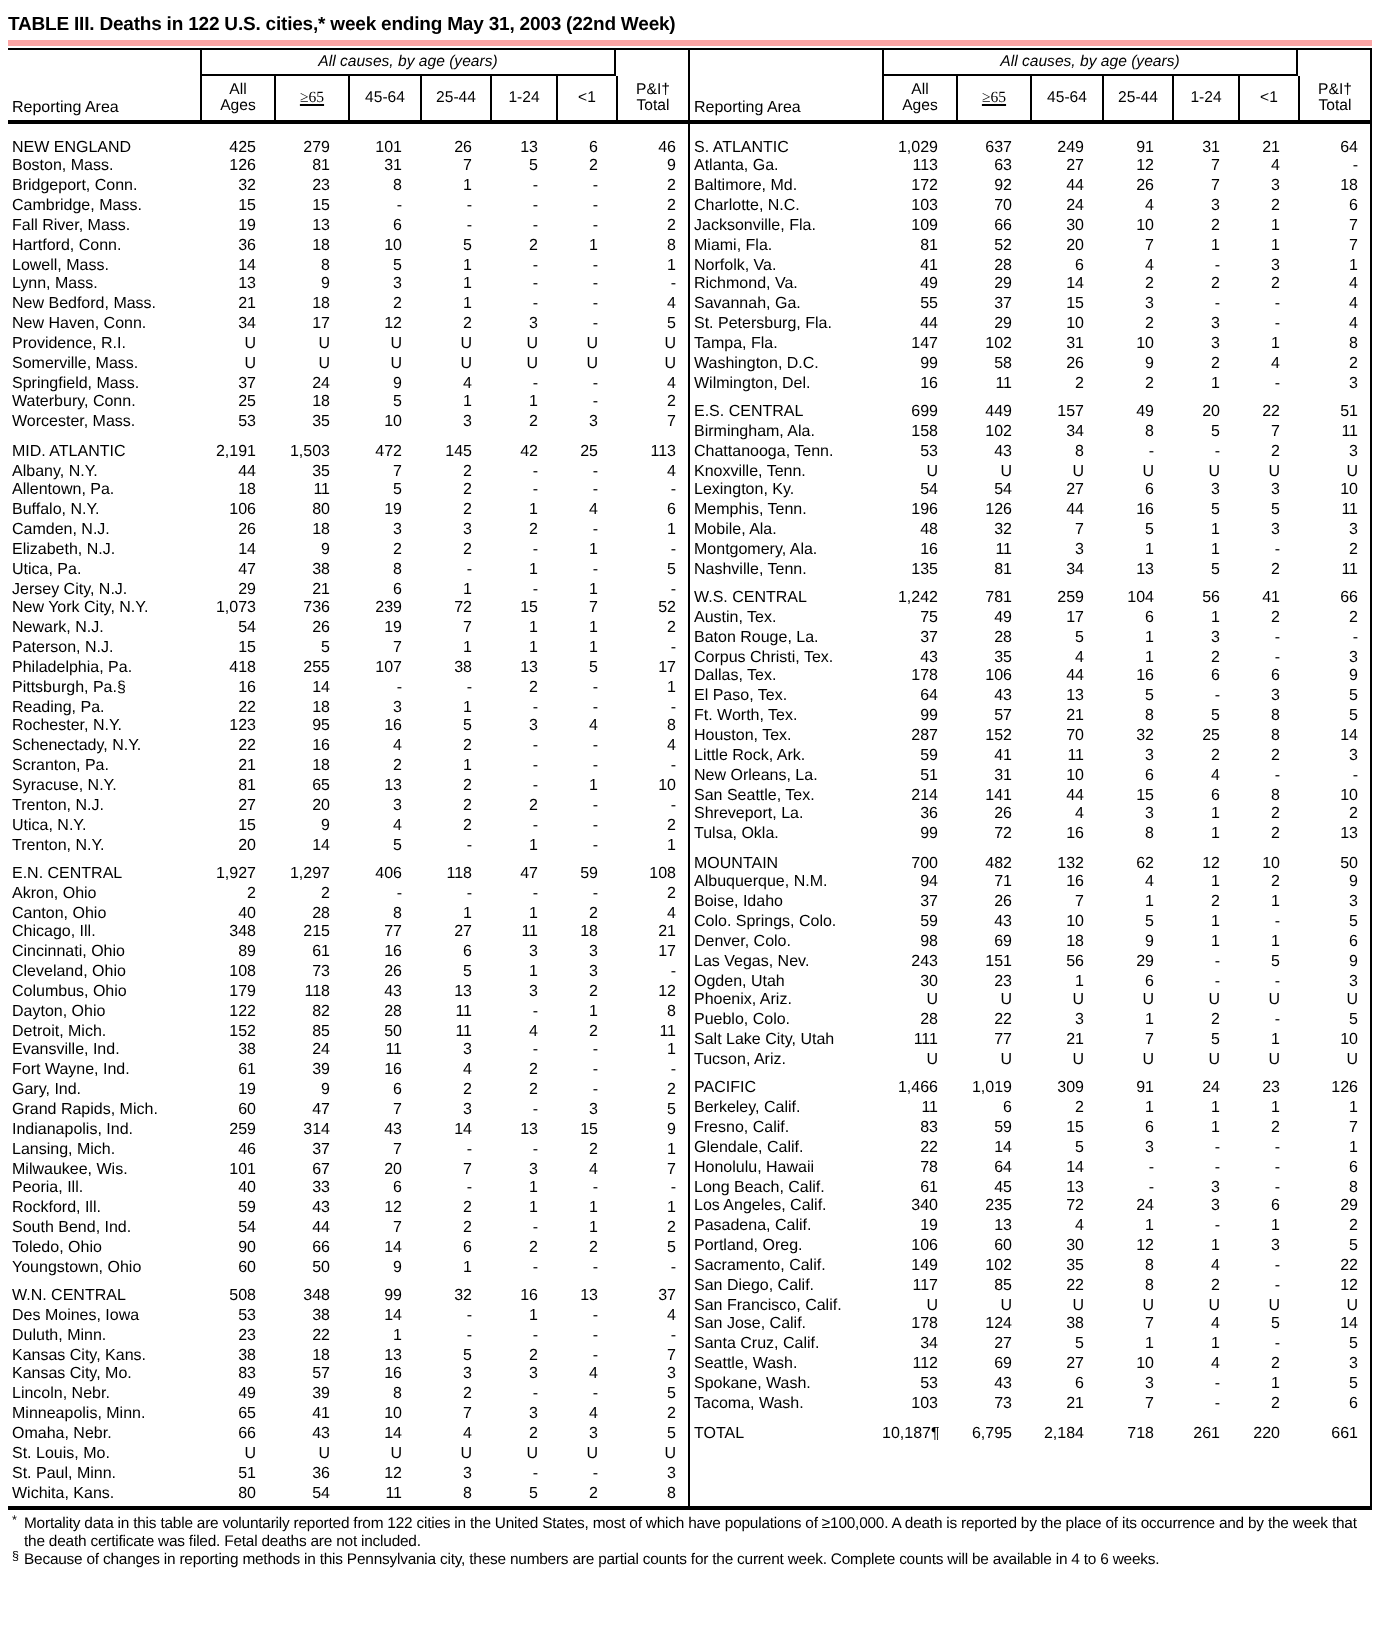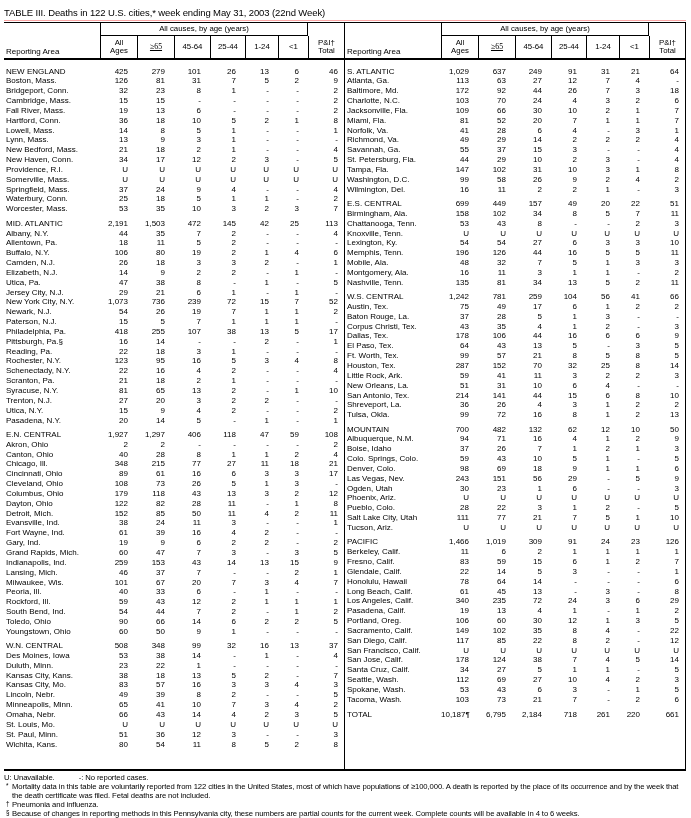--- a/index.html
+++ b/index.html
@@ -3,34 +3,34 @@
 <meta charset="utf-8">
 <style>
   * { box-sizing: border-box; }
   html,body { margin:0; padding:0; }
   body {
     width:691px; height:818px; background:#ffffff; color:#000;
     font-family:"Liberation Sans", sans-serif;
     -webkit-font-smoothing:antialiased;
   }
   .page { padding:7px 5px 0 4px; }
-  .title { font-size:9.5px; font-weight:normal; letter-spacing:-0.1px; padding-bottom:2px; border-bottom:1px solid #fca5a5; white-space:nowrap; }
+  .title { font-size:9.5px; font-weight:bold; letter-spacing:-0.1px; padding-bottom:2px; border-bottom:3px solid #fca5a5; white-space:nowrap; }
   .tbl { display:flex; border-top:1px solid #000; margin-top:1px; border-bottom:2px solid #000; }
   .half { width:50%; }
   .half-left  { border-right:1px solid #000; }
   .half-right { border-right:1px solid #000; }
-  .hrow1 { display:grid; grid-template-columns:96px 208px 1fr; height:13px; }
+  .hrow1 { display:grid; grid-template-columns:96px 208px 1fr; height:13px;font-style:italic; }
   .hc-span { border-left:1px solid #000; border-right:1px solid #000; border-bottom:1px solid #000;
              text-align:center; font-size:7.8px; line-height:12px; }
   .hrow2 { display:grid; grid-template-columns:96px 37px 37px 36px 35px 33px 30px 1fr; border-bottom:2px solid #000; height:24px; }
   .hc-area { font-size:8px; display:flex; align-items:flex-end; padding:0 0 2px 2px; }
   .hc-num { border-left:1px solid #000; font-size:7.8px; text-align:center;
             display:flex; flex-direction:column; justify-content:center; line-height:8.5px; }
   .hc-num .ge { text-decoration:underline;font-family:Liberation Serif, serif; }
-  .tbody { font-size:8px; padding-top:2px; padding-bottom:20px; }
+  .tbody { font-size:8px; padding-top:2px; padding-bottom:2px; }
   .trow { display:grid; grid-template-columns:96px 37px 37px 36px 35px 33px 30px 1fr; line-height:9.85px; height:9.85px; }
   .trow--region { margin-top:4.5px; }
   .trow--total  { margin-top:5px; }
   .cell-area { padding-left:2px; white-space:nowrap; overflow:hidden; }
   .cell-num  { text-align:right; padding-right:9px; white-space:nowrap; }
   .cell-pi   { padding-right:6px; }
   .foot { font-size:7.7px; line-height:8.9px; margin-top:3px; letter-spacing:-0.1px; }
   .fn-keys span { display:inline-block; }
   .fn-key2 { margin-left:22px; }
   .fnrow { display:flex; }
@@ -422,21 +422,21 @@
             <span class="cell-area">Utica, N.Y.</span>
             <span class="cell-num">15</span>
             <span class="cell-num">9</span>
             <span class="cell-num">4</span>
             <span class="cell-num">2</span>
             <span class="cell-num">-</span>
             <span class="cell-num">-</span>
             <span class="cell-num cell-pi">2</span>
           </div>
           <div class="trow">
-            <span class="cell-area">Pasadena, N.Y.</span>
+            <span class="cell-area">Trenton, N.Y.</span>
             <span class="cell-num">20</span>
             <span class="cell-num">14</span>
             <span class="cell-num">5</span>
             <span class="cell-num">-</span>
             <span class="cell-num">1</span>
             <span class="cell-num">-</span>
             <span class="cell-num cell-pi">1</span>
           </div>
           <div class="trow trow--region">
             <span class="cell-area">E.N. CENTRAL</span>
@@ -564,21 +564,21 @@
             <span class="cell-num">47</span>
             <span class="cell-num">7</span>
             <span class="cell-num">3</span>
             <span class="cell-num">-</span>
             <span class="cell-num">3</span>
             <span class="cell-num cell-pi">5</span>
           </div>
           <div class="trow">
             <span class="cell-area">Indianapolis, Ind.</span>
             <span class="cell-num">259</span>
-            <span class="cell-num">153</span>
+            <span class="cell-num">314</span>
             <span class="cell-num">43</span>
             <span class="cell-num">14</span>
             <span class="cell-num">13</span>
             <span class="cell-num">15</span>
             <span class="cell-num cell-pi">9</span>
           </div>
           <div class="trow">
             <span class="cell-area">Lansing, Mich.</span>
             <span class="cell-num">46</span>
             <span class="cell-num">37</span>
@@ -1108,21 +1108,21 @@
             <span class="cell-area">New Orleans, La.</span>
             <span class="cell-num">51</span>
             <span class="cell-num">31</span>
             <span class="cell-num">10</span>
             <span class="cell-num">6</span>
             <span class="cell-num">4</span>
             <span class="cell-num">-</span>
             <span class="cell-num cell-pi">-</span>
           </div>
           <div class="trow">
-            <span class="cell-area">San Antonio, Tex.</span>
+            <span class="cell-area">San Seattle, Tex.</span>
             <span class="cell-num">214</span>
             <span class="cell-num">141</span>
             <span class="cell-num">44</span>
             <span class="cell-num">15</span>
             <span class="cell-num">6</span>
             <span class="cell-num">8</span>
             <span class="cell-num cell-pi">10</span>
           </div>
           <div class="trow">
             <span class="cell-area">Shreveport, La.</span>
@@ -1433,32 +1433,24 @@
             <span class="cell-num">261</span>
             <span class="cell-num">220</span>
             <span class="cell-num cell-pi">661</span>
           </div>
         </div>
     </div>
 
   </div>
 
   <div class="foot">
-    <div class="fn-keys">
-      <span>U: Unavailable.</span>
-      <span class="fn-key2">-: No reported cases.</span>
-    </div>
     <div>
         <div class="fnrow">
           <span class="fnmark">*</span>
           <span class="fntext">Mortality data in this table are voluntarily reported from 122 cities in the United States, most of which have populations of ≥100,000. A death is reported by the place of its occurrence and by the week that the death certificate was filed. Fetal deaths are not included.</span>
-        </div>
-        <div class="fnrow">
-          <span class="fnmark">†</span>
-          <span class="fntext">Pneumonia and influenza.</span>
         </div>
         <div class="fnrow">
           <span class="fnmark">§</span>
           <span class="fntext">Because of changes in reporting methods in this Pennsylvania city, these numbers are partial counts for the current week. Complete counts will be available in 4 to 6 weeks.</span>
         </div>
       </div>
   </div>
 </div>
 
 </body></html>

